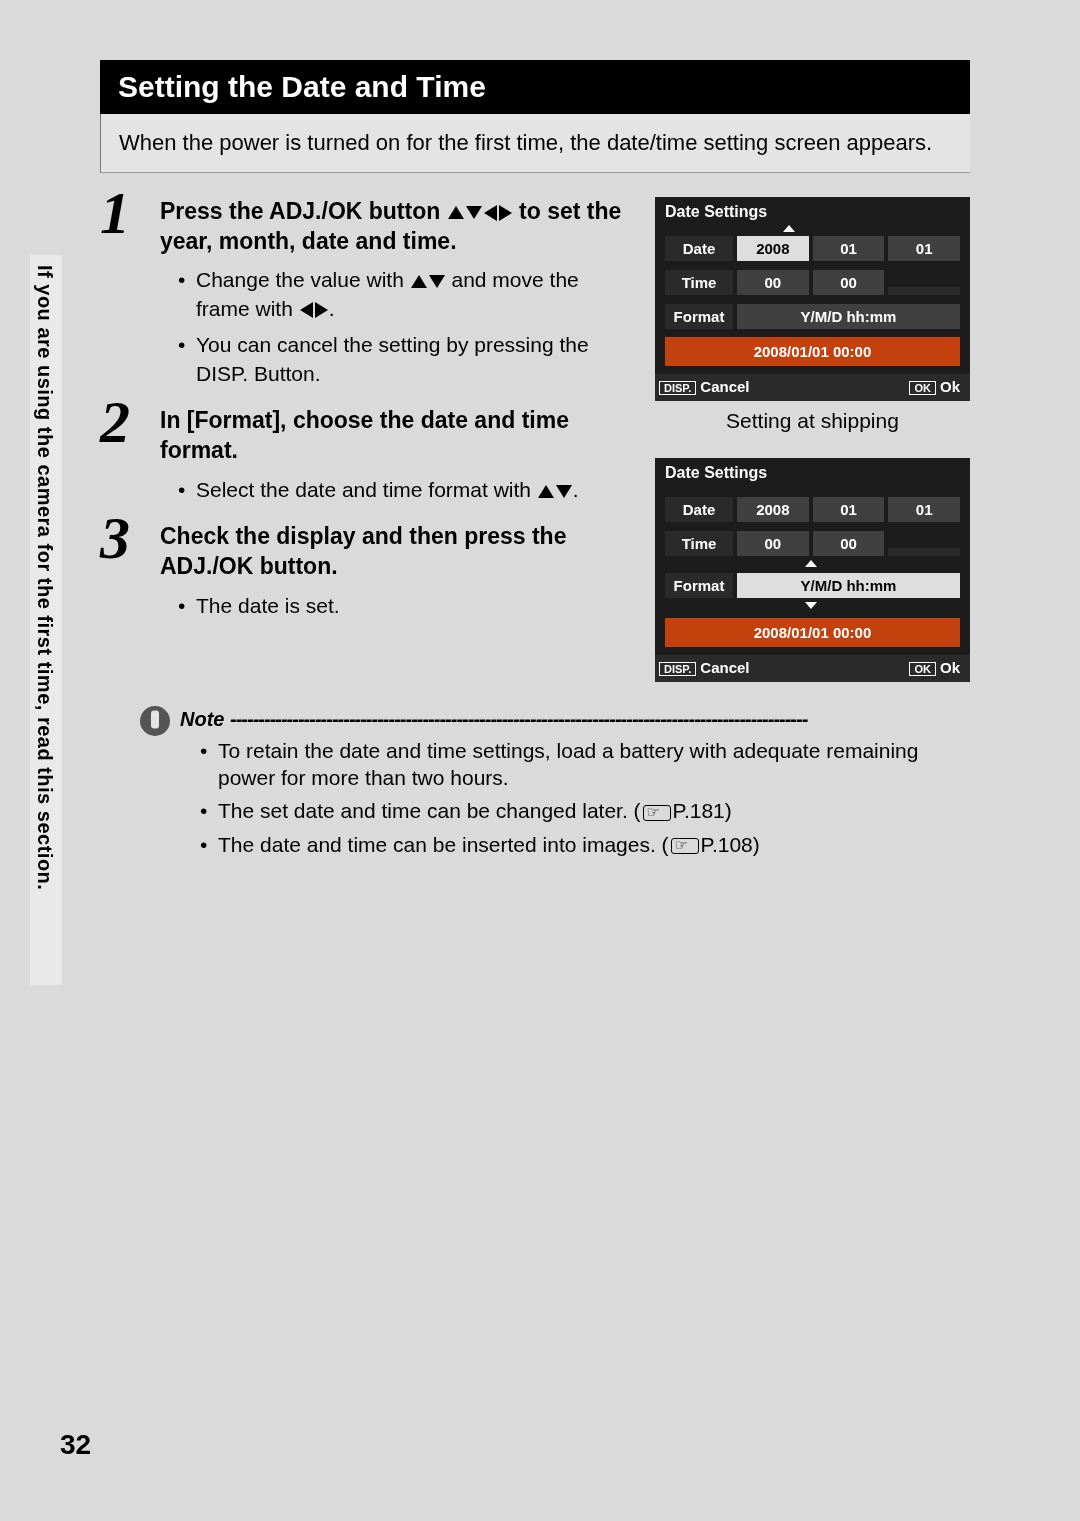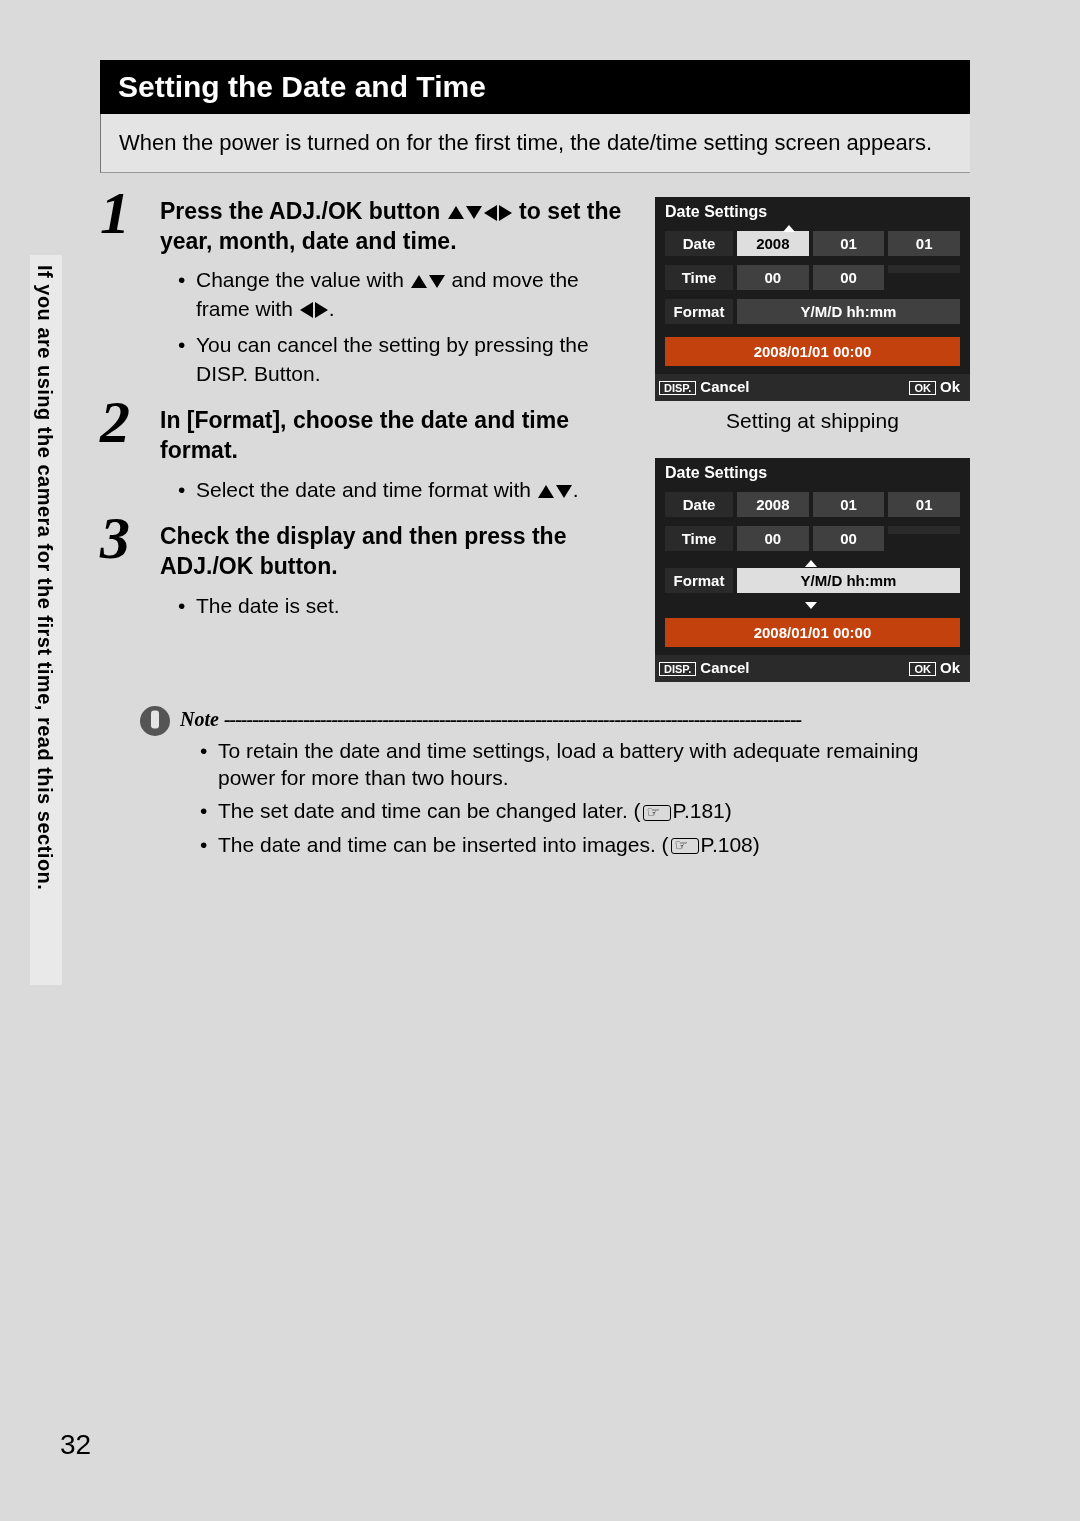--- a/index.html
+++ b/index.html
@@ -113,21 +113,21 @@
   }
   .screen-title {
     padding: 6px 10px 4px 10px;
     font-size: 16px;
   }
   .screen-body {
     padding: 6px 10px 0 10px;
   }
   .srow {
     display: flex;
-    align-items: flex-start;
+    align-items: flex-end;
     gap: 4px;
     height: 30px;
     margin-bottom: 4px;
   }
   .srow .lab {
     width: 68px;
     text-align: center;
     background: #2a2a2a;
     padding: 4px 0;
     font-size: 15px;
@@ -208,21 +208,20 @@
     border-radius: 3px;
     transform: rotate(-45deg);
   }
   .note-head {
     font-style: italic;
     font-weight: bold;
     font-size: 20px;
     margin-left: 40px;
     white-space: nowrap;
     overflow: hidden;
-    font-family: Liberation Serif, serif;
   }
   .note-dashes {
     letter-spacing: -1px;
   }
   .note-list {
     list-style: none;
     font-size: 21px;
     line-height: 1.3;
     margin-left: 60px;
     margin-top: 6px;
@@ -251,21 +250,21 @@
     content: "☞";
     position: absolute;
     left: 3px; top: -4px;
     font-size: 15px;
   }
   .page-num {
     position: absolute;
     left: 60px;
     bottom: 60px;
     font-size: 28px;
-    font-weight: normal;
+    font-weight: bold;
   }
   
   .g-up, .g-down, .g-left, .g-right {
     display: inline-block;
     width: 0; height: 0;
     vertical-align: middle;
     margin: 0 1px;
   }
   .g-up { border-left: 8px solid transparent; border-right: 8px solid transparent; border-bottom: 13px solid #000; }
   .g-down { border-left: 8px solid transparent; border-right: 8px solid transparent; border-top: 13px solid #000; }

